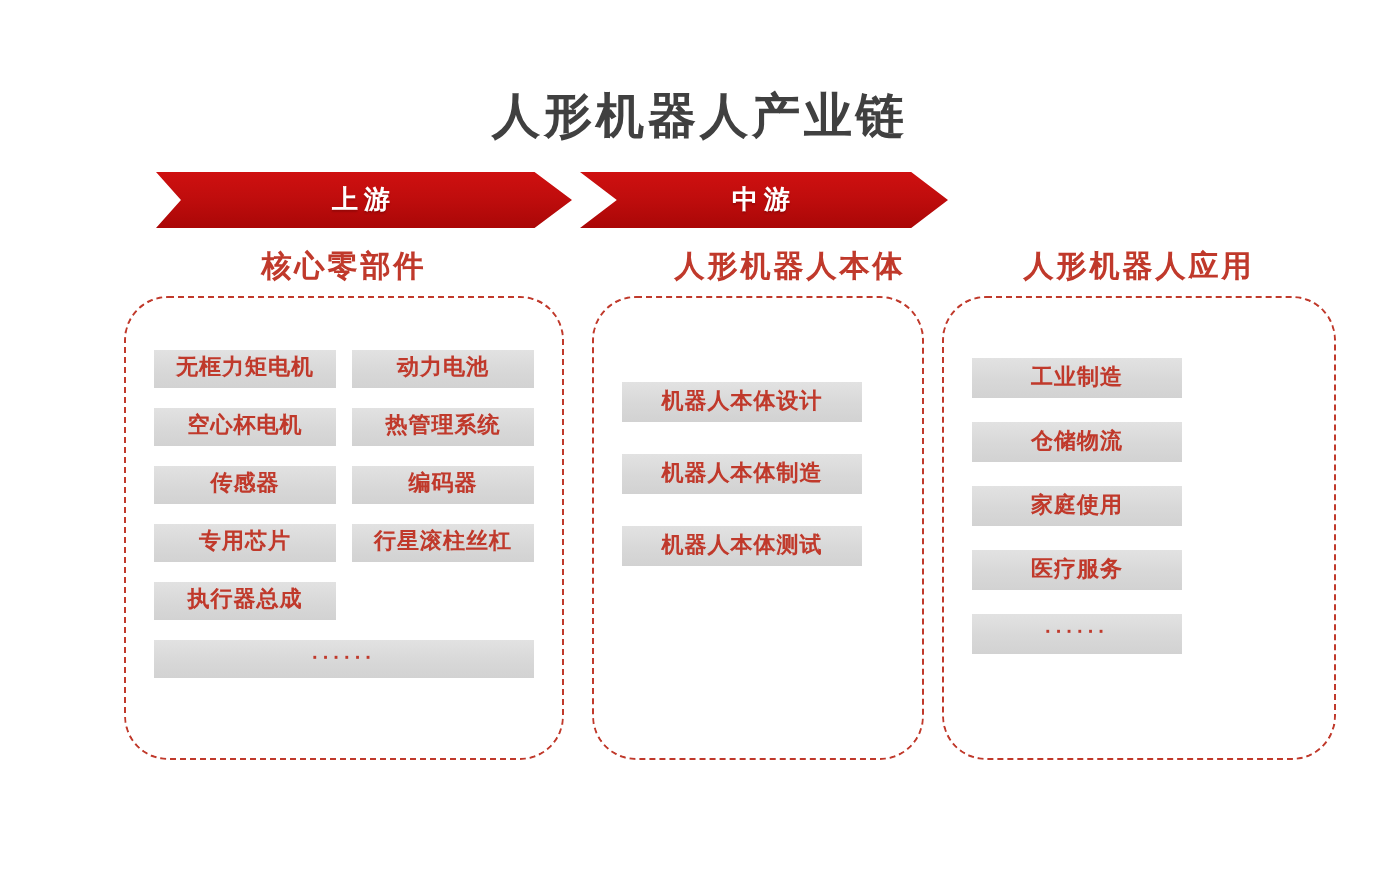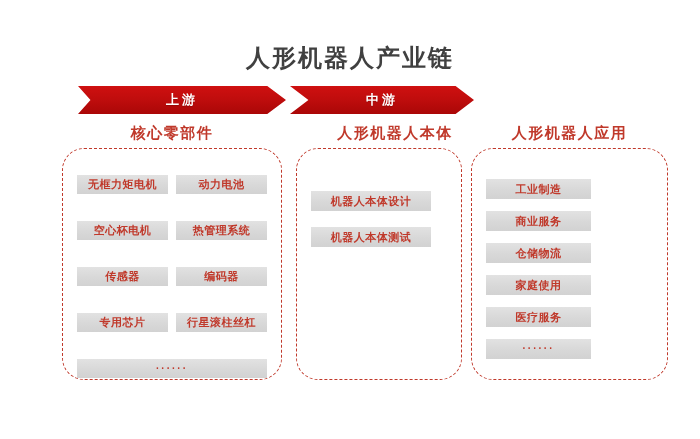--- a/index.html
+++ b/index.html
@@ -110,21 +110,21 @@
     padding: 26px 14px 12px 14px;
     box-sizing: border-box;
   }
 
   
   .chip-grid {
     display: flex;
     flex-wrap: wrap;
     justify-content: space-between;
     align-content: flex-start;
-    gap: 27px 8px;
+    gap: 10px 8px;
   }
   .chip {
     background: linear-gradient(180deg, #e2e2e2 0%, #d8d8d8 55%, #d2d2d2 100%);
     color: #c0392b;
     font-size: 11px;
     font-weight: 700;
     letter-spacing: 0.5px;
     text-align: center;
     height: 19px;
     line-height: 19px;
@@ -171,38 +171,39 @@
   <div class="panel-inner">
     <div class="chip-grid">
       <div class="chip chip-half">无框力矩电机</div>
       <div class="chip chip-half">动力电池</div>
       <div class="chip chip-half">空心杯电机</div>
       <div class="chip chip-half">热管理系统</div>
       <div class="chip chip-half">传感器</div>
       <div class="chip chip-half">编码器</div>
       <div class="chip chip-half">专用芯片</div>
       <div class="chip chip-half">行星滚柱丝杠</div>
+      <div class="chip chip-half">执行器总成</div>
       <div class="chip chip-full chip-dots">······</div>
     </div>
   </div>
 </div>
 
 <div class="panel panel-2">
   <div class="panel-inner">
     <div class="chip-stack chip-stack-mid">
       <div class="chip">机器人本体设计</div>
+      <div class="chip">机器人本体制造</div>
       <div class="chip">机器人本体测试</div>
     </div>
   </div>
 </div>
 
 <div class="panel panel-3">
   <div class="panel-inner">
     <div class="chip-stack chip-stack-down">
       <div class="chip">工业制造</div>
-      <div class="chip">商业服务</div>
       <div class="chip">仓储物流</div>
       <div class="chip">家庭使用</div>
       <div class="chip">医疗服务</div>
       <div class="chip chip-dots">······</div>
     </div>
   </div>
 </div>
 
 </body></html>

